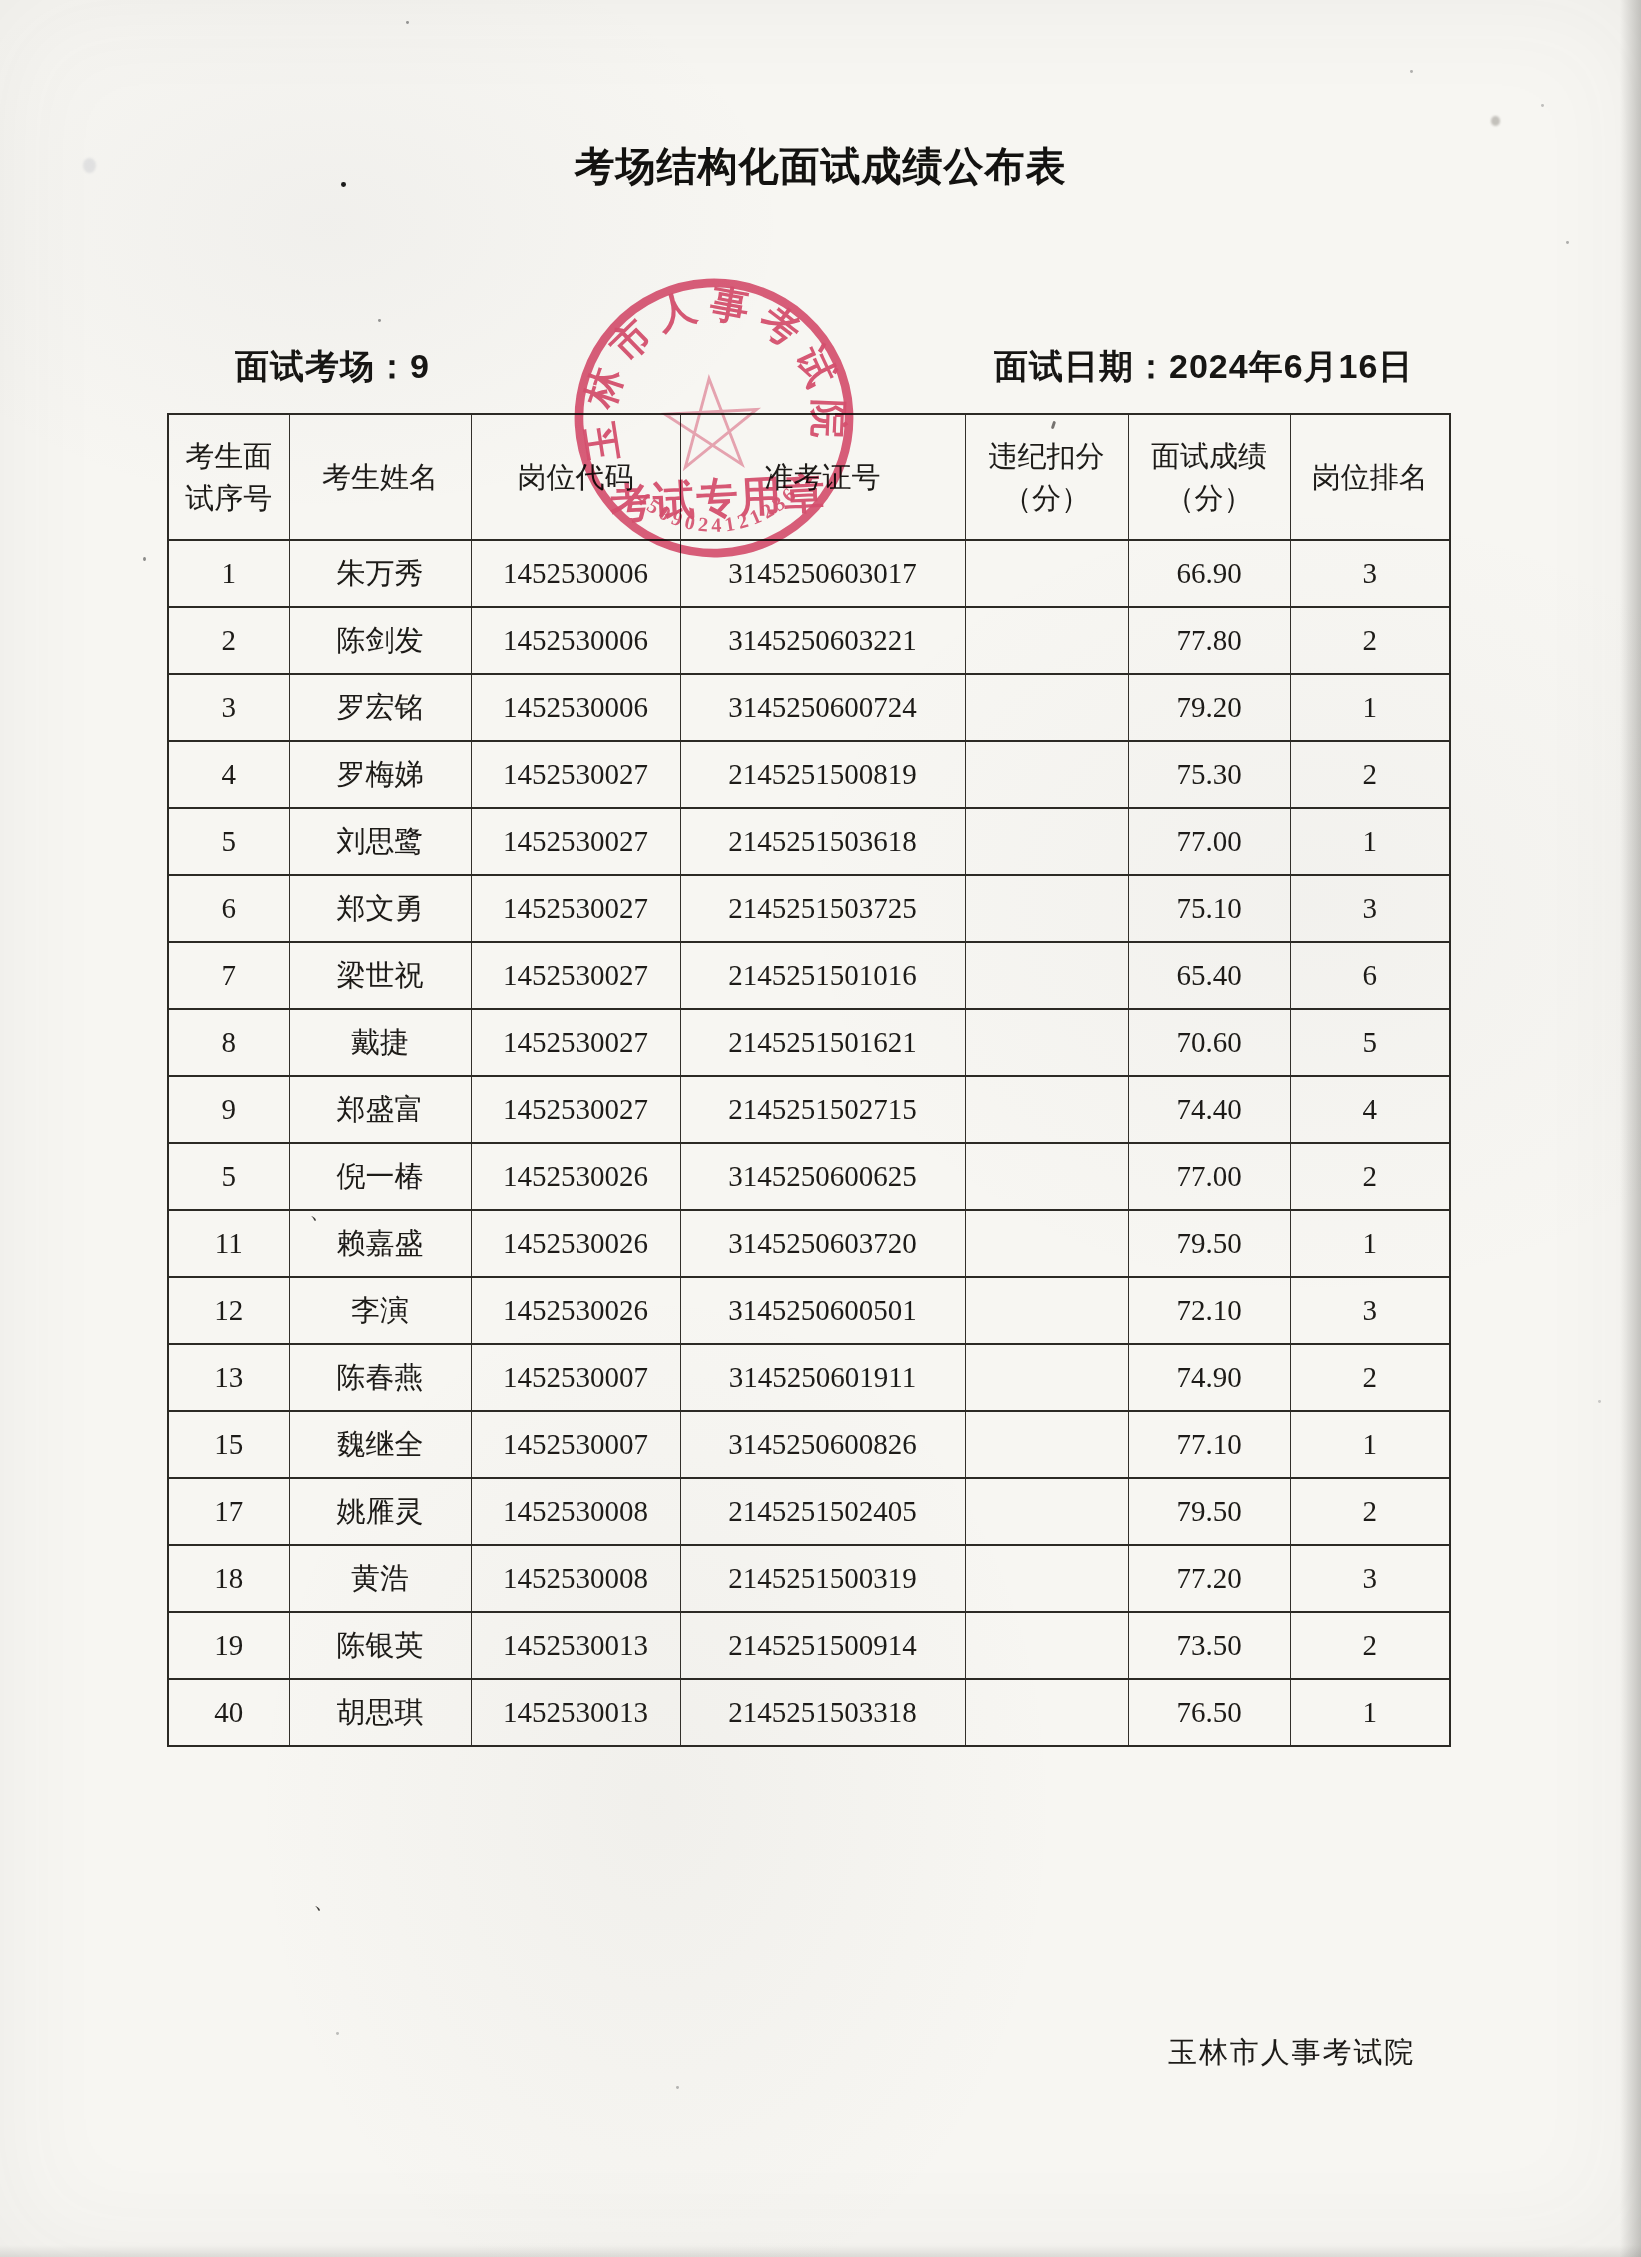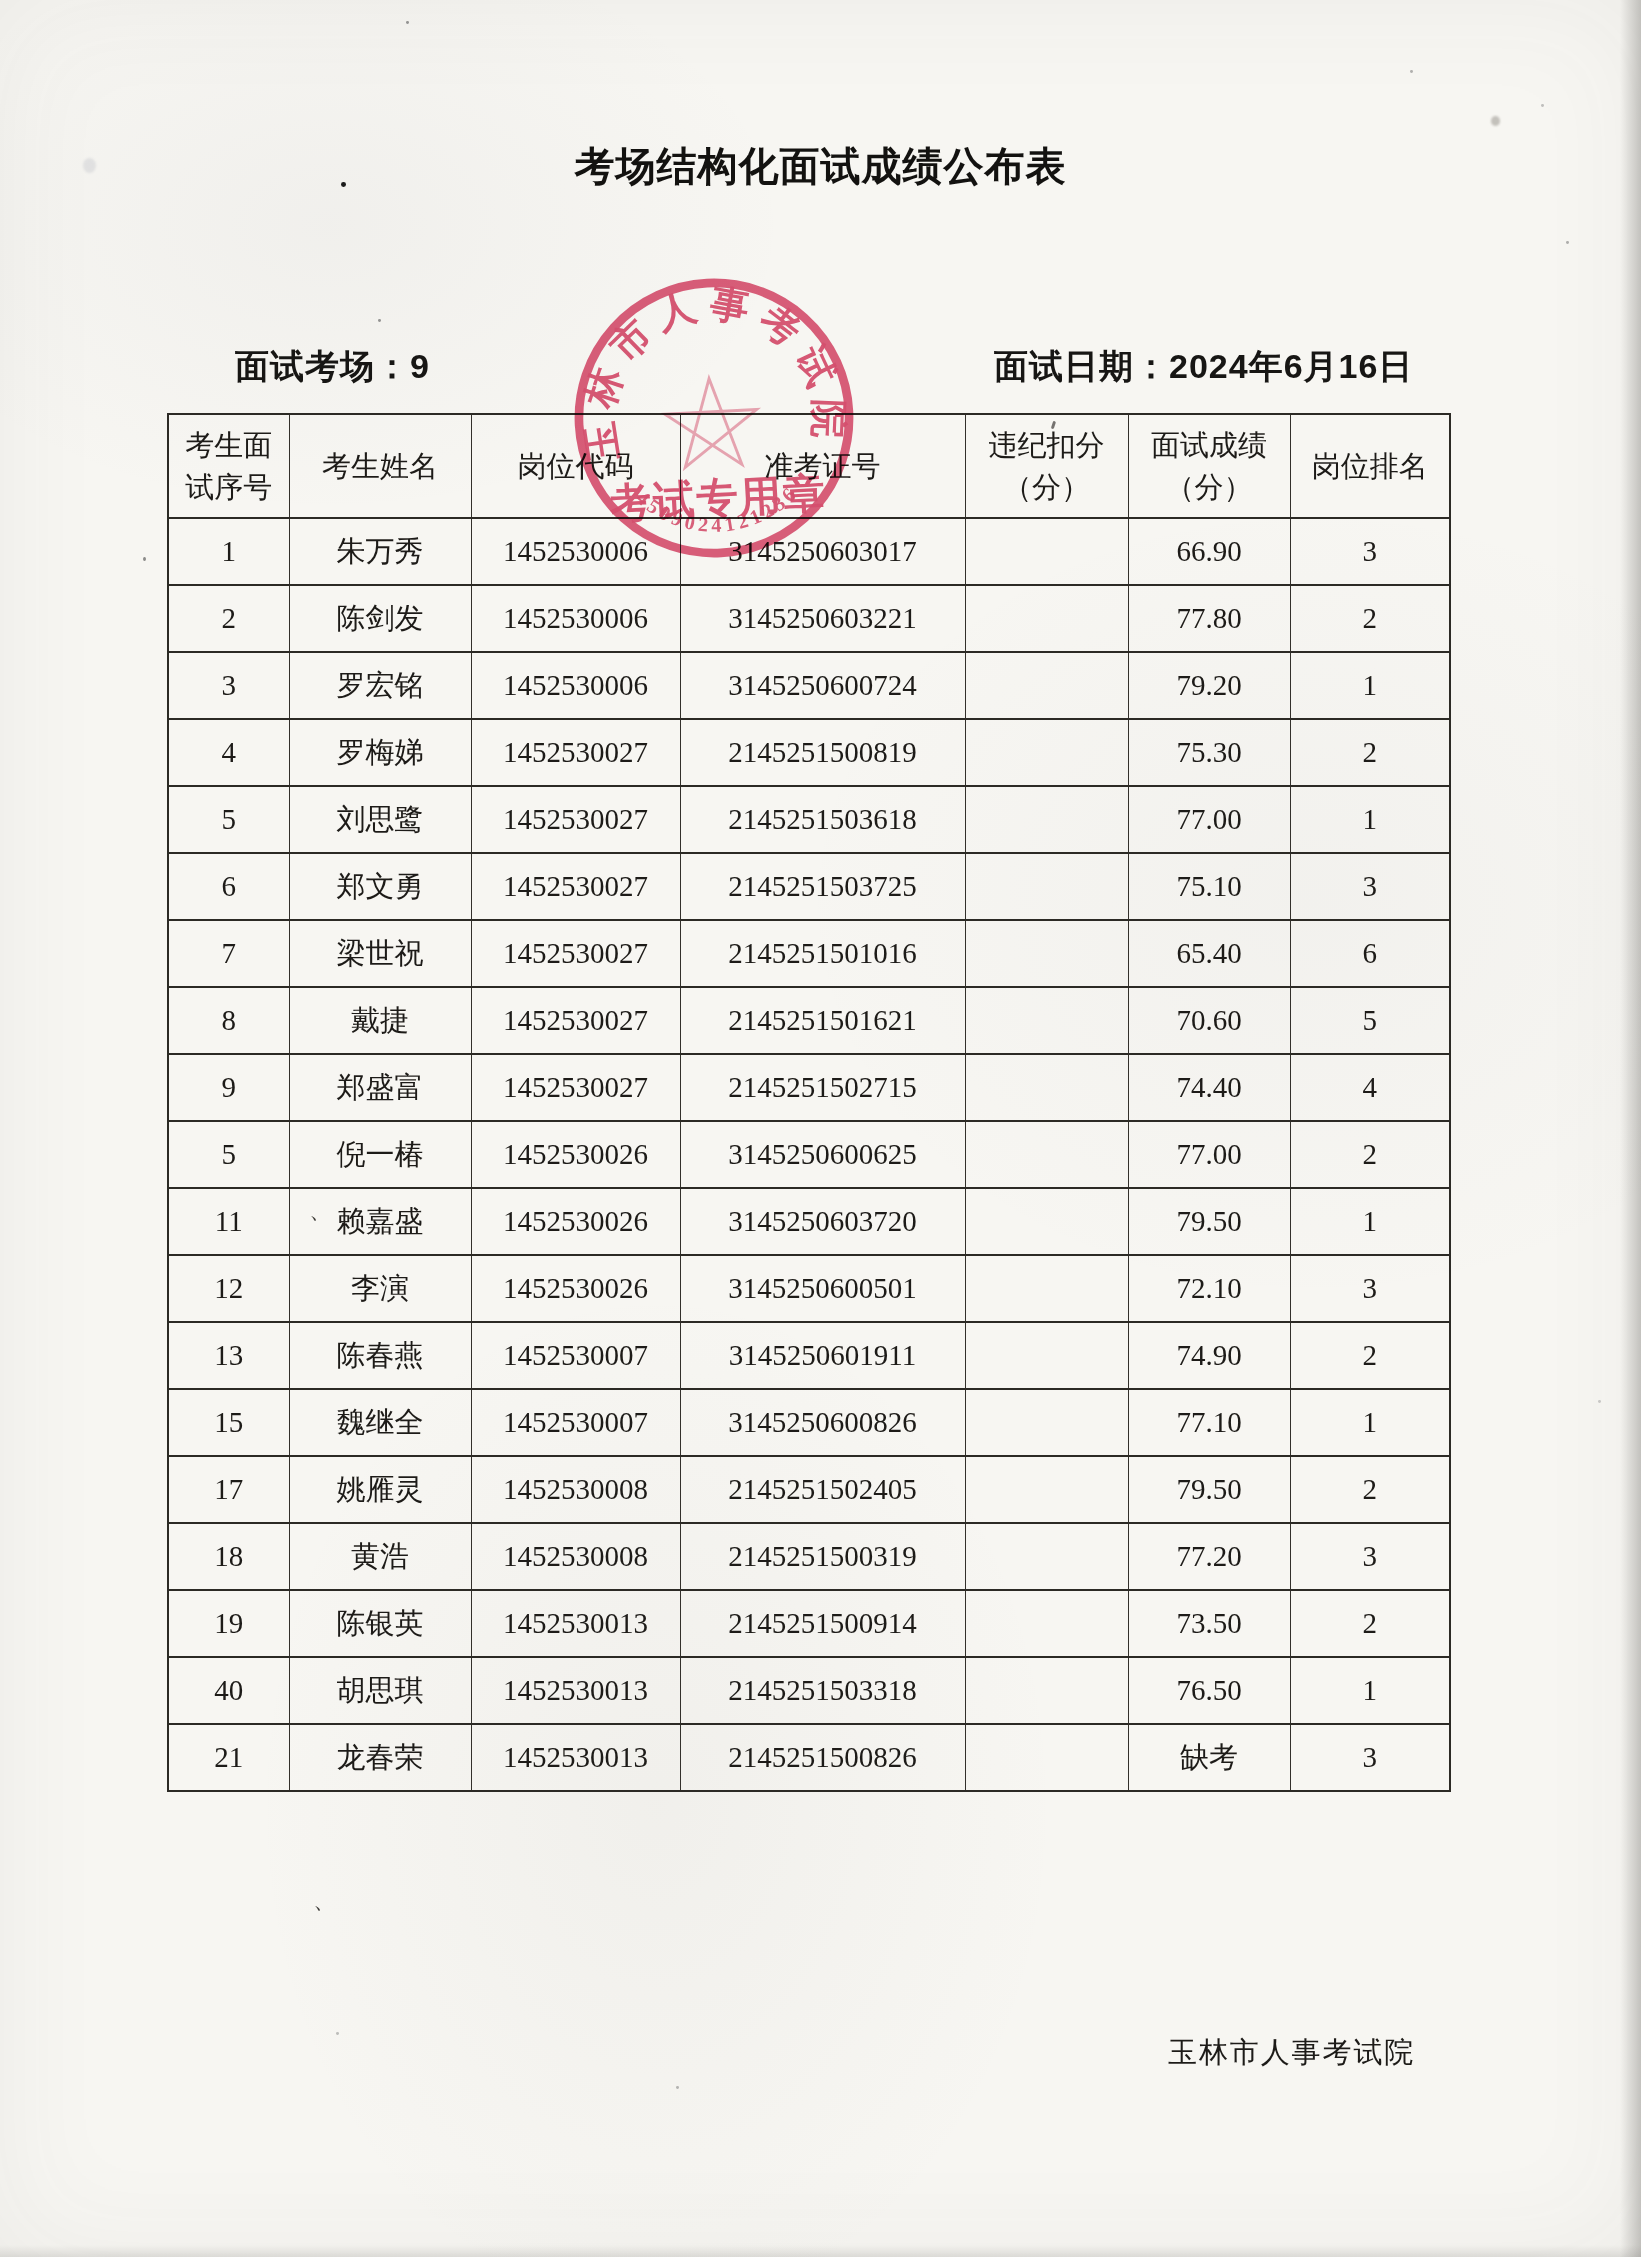--- a/index.html
+++ b/index.html
@@ -52,21 +52,21 @@
   table.score-table th, table.score-table td{
     border-left:1.9px solid #33302b;
     border-right:1.9px solid #33302b;
     border-top:2.9px solid #2c2a25;
     border-bottom:2.9px solid #2c2a25;
     text-align:center;vertical-align:middle;
     padding:0;overflow:hidden;
     font-weight:400;
   }
   table.score-table{border:2.9px solid #2c2a25;}
-  table.score-table thead tr{height:104px;}
+  table.score-table thead tr{height:126px;}
   table.score-table tbody tr{height:67px;}
   table.score-table th{white-space:pre-line;line-height:1.45;}
   .footer{
     position:absolute;left:1168px;top:2033px;
     font-size:29px;letter-spacing:1.9px;color:#1d1b18;
   }
   
   .stamp{
     position:absolute;left:550px;top:254px;width:328px;height:328px;
     mix-blend-mode:multiply;opacity:.88;
@@ -270,29 +270,20 @@
         </tr>
         <tr>
           <td>40</td>
           <td>胡思琪</td>
           <td>1452530013</td>
           <td>2145251503318</td>
           <td></td>
           <td>76.50</td>
           <td>1</td>
         </tr>
-        <tr>
-          <td>21</td>
-          <td>龙春荣</td>
-          <td>1452530013</td>
-          <td>2145251500826</td>
-          <td></td>
-          <td>缺考</td>
-          <td>3</td>
-        </tr>
       </tbody>
   </table>
 
   <div class="footer">玉林市人事考试院</div>
 
   <svg class="stamp" viewBox="0 0 340 340" style="color: rgb(214, 57, 95);">
     <g fill="currentColor" stroke="none">
       <circle cx="170" cy="170" r="140" fill="none" stroke="currentColor" stroke-width="9" opacity="0.92"></circle>
       <path id="stamp-arc-top" d="M 71,206 A 105,105 0 1 1 269,206" fill="none" stroke="none"></path>
       <text font-size="40" letter-spacing="10" opacity="0.95">

